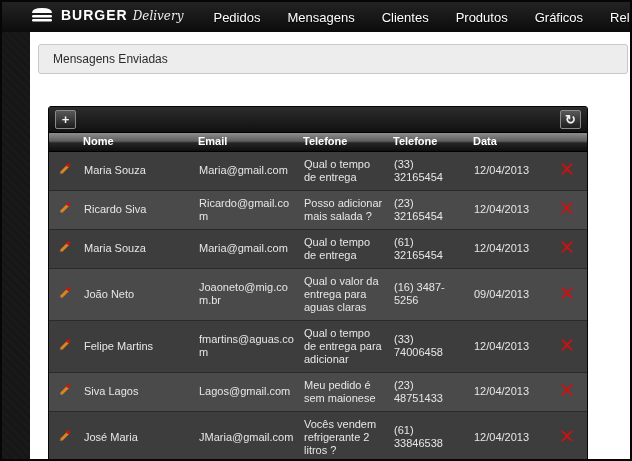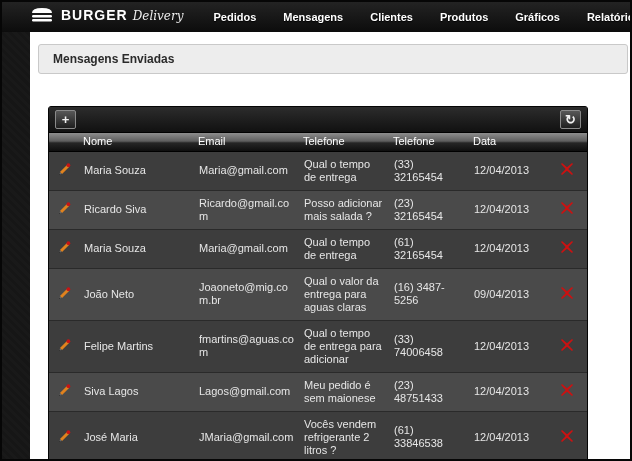--- a/index.html
+++ b/index.html
@@ -30,41 +30,41 @@
     color: #eee; font-family: "DejaVu Serif", serif; font-style: italic;
     font-size: 12px;
   }
   .nav-items {
     margin-left: 30px;
     display: flex;
     gap: 27px;
     align-items: center;
   }
   .nav-item {
-    color: #fff; font-size: 11px; font-weight: bold; cursor: pointer;
+    color: #fff; font-size: 13px; font-weight: normal; cursor: pointer;
     text-shadow: 0 1px 1px #000;
   }
   
   .page-body { flex: 1; display: flex; min-height: 0; }
   .left-strip {
     flex: 0 0 28px;
     background: repeating-linear-gradient(45deg, #161616 0 3px, #191919 3px 6px);
   }
   .content { flex: 1; background: #fff; padding: 12px 0 0 8px; min-width: 0; }
   .title-bar {
     background: #ededed;
     border: 1px solid #c9c9c9;
     border-radius: 3px;
     height: 30px;
     display: flex;
     align-items: center;
     padding-left: 14px;
     margin-right: 2px;
   }
-  .title-bar h1 { font-size: 12px; color: #2b2b2b; font-weight: bold; }
+  .title-bar h1 { font-size: 12px; color: #2b2b2b; font-weight: normal; }
   
   .grid-wrap {
     margin: 32px 0 0 10px;
     width: 540px;
     background: #1b1b1b;
     border: 1px solid #050505;
     border-radius: 3px 3px 0 0;
   }
   .grid-toolbar {
     height: 26px;
@@ -89,21 +89,21 @@
   table { border-collapse: collapse; table-layout: fixed; width: 538px; }
   col.c-edit { width: 30px; }
   col.c-nome { width: 115px; }
   col.c-email { width: 105px; }
   col.c-assunto { width: 90px; }
   col.c-tel { width: 80px; }
   col.c-data { width: 77px; }
   col.c-del { width: 41px; }
   thead th {
     background: linear-gradient(#8d8d8d, #5e5e5e 45%, #262626 55%, #0e0e0e);
-    color: #fff; font-size: 11px; font-weight: normal;
+    color: #fff; font-size: 11px; font-weight: bold;
     text-align: left;
     height: 18px;
     padding: 1px 4px 2px 4px;
     border-bottom: 1px solid #000;
     cursor: pointer;
   }
   tbody td {
     color: #e6e6e6; font-size: 11px;
     padding: 6px 5px;
     vertical-align: middle;

